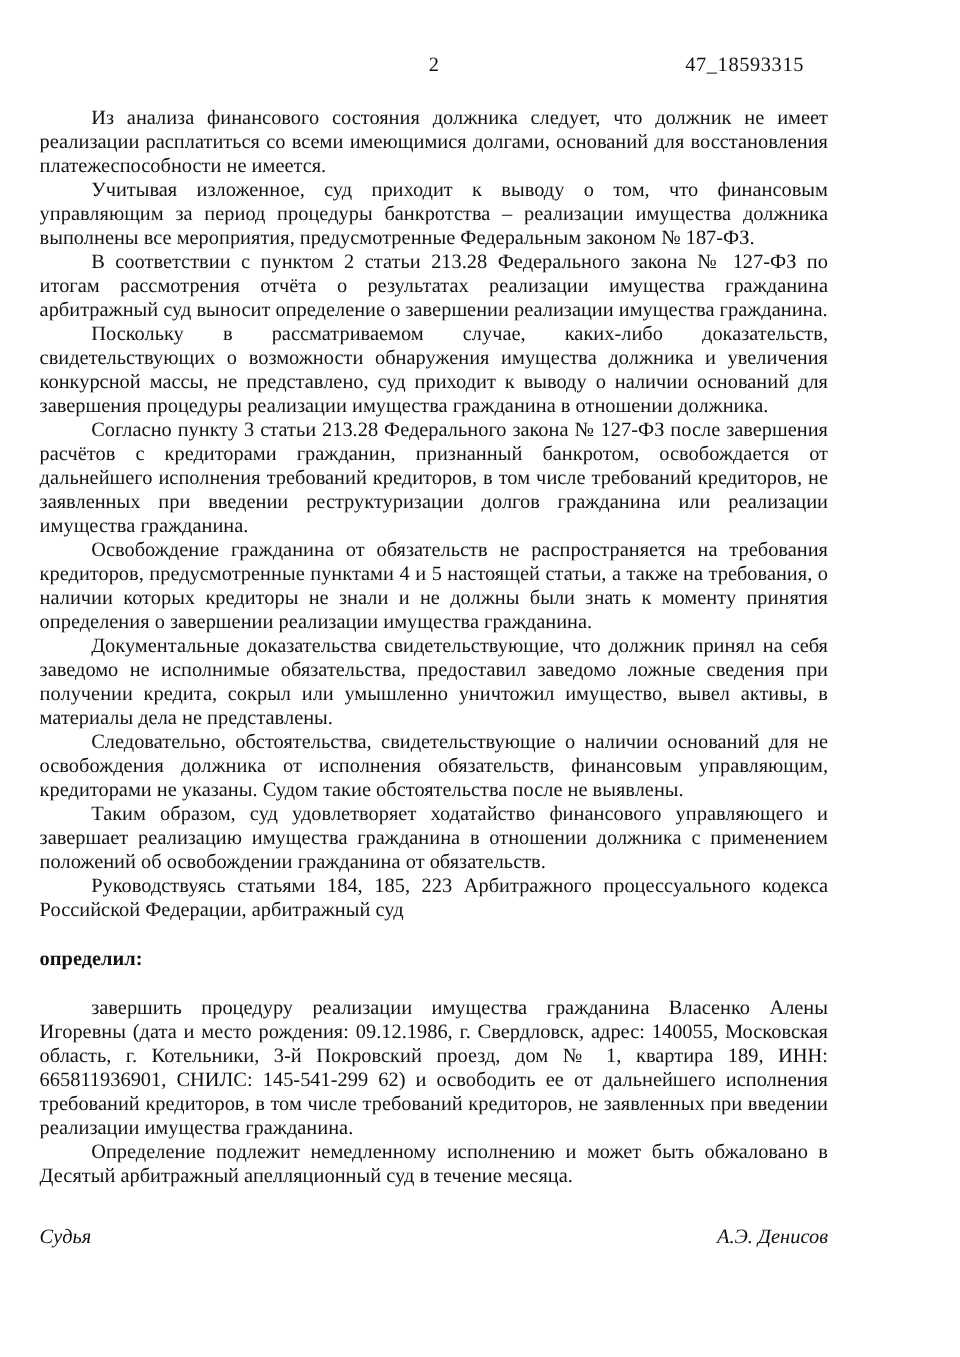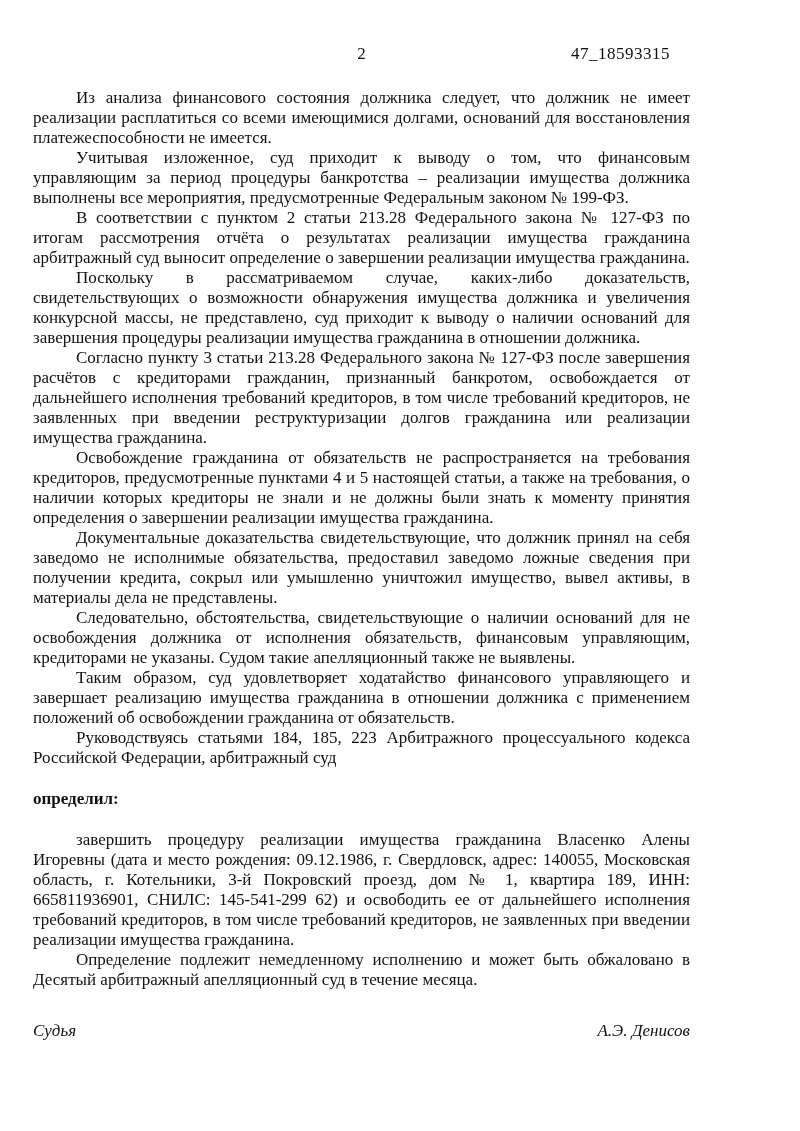--- a/index.html
+++ b/index.html
@@ -58,27 +58,27 @@
 
 <div class="page">
 
   <div class="header">
     <span class="page-num">2</span>
     <span class="case-num">47_18593315</span>
   </div>
 
   <div class="body">
     <p>Из анализа финансового состояния должника следует, что должник не имеет реализации расплатиться со всеми имеющимися долгами, оснований для восстановления платежеспособности не имеется.</p>
-    <p>Учитывая изложенное, суд приходит к выводу о том, что финансовым управляющим за период процедуры банкротства – реализации имущества должника выполнены все мероприятия, предусмотренные Федеральным законом № 199-ФЗ.</p>
+    <p>Учитывая изложенное, суд приходит к выводу о том, что финансовым управляющим за период процедуры банкротства – реализации имущества должника выполнены все мероприятия, предусмотренные Федеральным законом № 187-ФЗ.</p>
     <p>В соответствии с пунктом 2 статьи 213.28 Федерального закона № 127-ФЗ по итогам рассмотрения отчёта о результатах реализации имущества гражданина арбитражный суд выносит определение о завершении реализации имущества гражданина.</p>
     <p>Поскольку в рассматриваемом случае, каких-либо доказательств, свидетельствующих о возможности обнаружения имущества должника и увеличения конкурсной массы, не представлено, суд приходит к выводу о наличии оснований для завершения процедуры реализации имущества гражданина в отношении должника.</p>
     <p>Согласно пункту 3 статьи 213.28 Федерального закона № 127-ФЗ после завершения расчётов с кредиторами гражданин, признанный банкротом, освобождается от дальнейшего исполнения требований кредиторов, в том числе требований кредиторов, не заявленных при введении реструктуризации долгов гражданина или реализации имущества гражданина.</p>
     <p>Освобождение гражданина от обязательств не распространяется на требования кредиторов, предусмотренные пунктами 4 и 5 настоящей статьи, а также на требования, о наличии которых кредиторы не знали и не должны были знать к моменту принятия определения о завершении реализации имущества гражданина.</p>
     <p>Документальные доказательства свидетельствующие, что должник принял на себя заведомо не исполнимые обязательства, предоставил заведомо ложные сведения при получении кредита, сокрыл или умышленно уничтожил имущество, вывел активы, в материалы дела не представлены.</p>
-    <p>Следовательно, обстоятельства, свидетельствующие о наличии оснований для не освобождения должника от исполнения обязательств, финансовым управляющим, кредиторами не указаны. Судом такие апелляционный также не выявлены.</p>
+    <p>Следовательно, обстоятельства, свидетельствующие о наличии оснований для не освобождения должника от исполнения обязательств, финансовым управляющим, кредиторами не указаны. Судом такие обстоятельства после не выявлены.</p>
     <p>Таким образом, суд удовлетворяет ходатайство финансового управляющего и завершает реализацию имущества гражданина в отношении должника с применением положений об освобождении гражданина от обязательств.</p>
     <p>Руководствуясь статьями 184, 185, 223 Арбитражного процессуального кодекса Российской Федерации, арбитражный суд</p>
 
     <p class="ruling-heading">определил:</p>
 
     <p>завершить процедуру реализации имущества гражданина Власенко Алены Игоревны (дата и место рождения: 09.12.1986, г. Свердловск, адрес: 140055, Московская область, г. Котельники, 3-й Покровский проезд, дом № 1, квартира 189, ИНН: 665811936901, СНИЛС: 145-541-299 62) и освободить ее от дальнейшего исполнения требований кредиторов, в том числе требований кредиторов, не заявленных при введении реализации имущества гражданина.</p>
     <p>Определение подлежит немедленному исполнению и может быть обжаловано в Десятый арбитражный апелляционный суд в течение месяца.</p>
   </div>
 
   <div class="signature">

